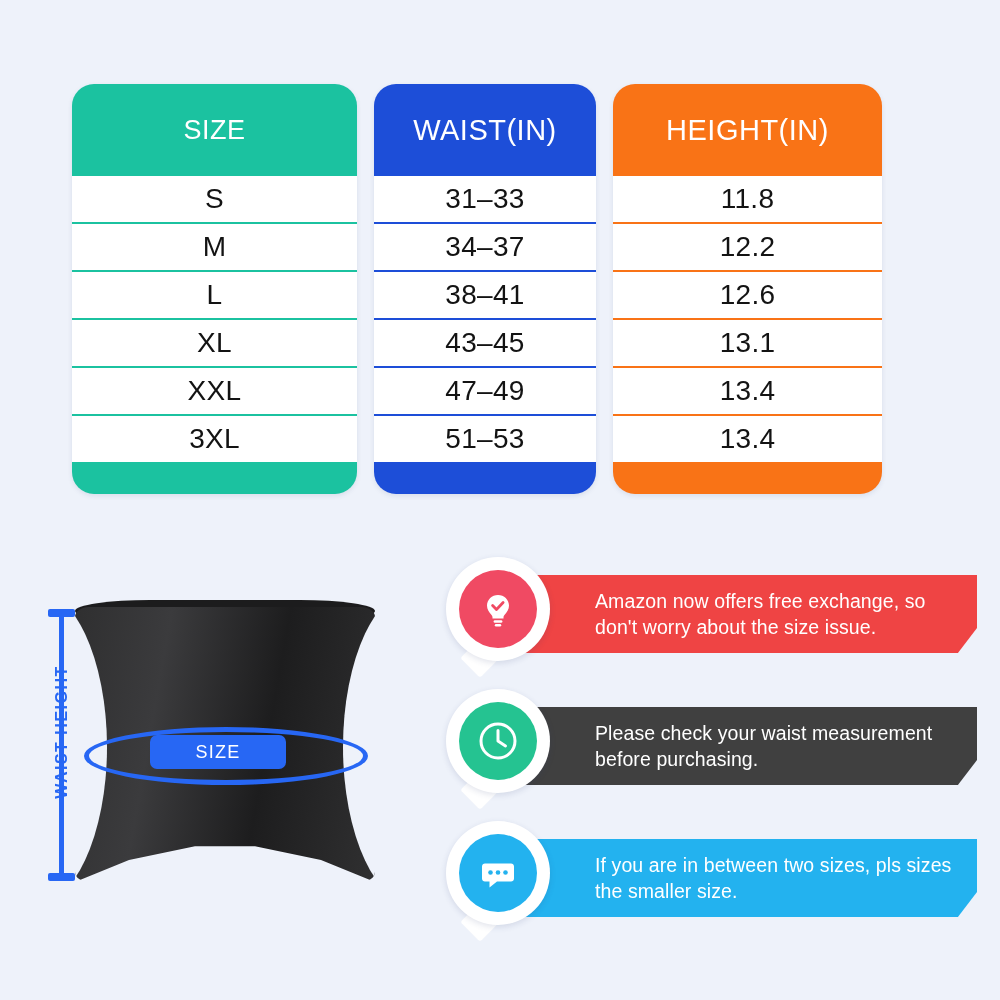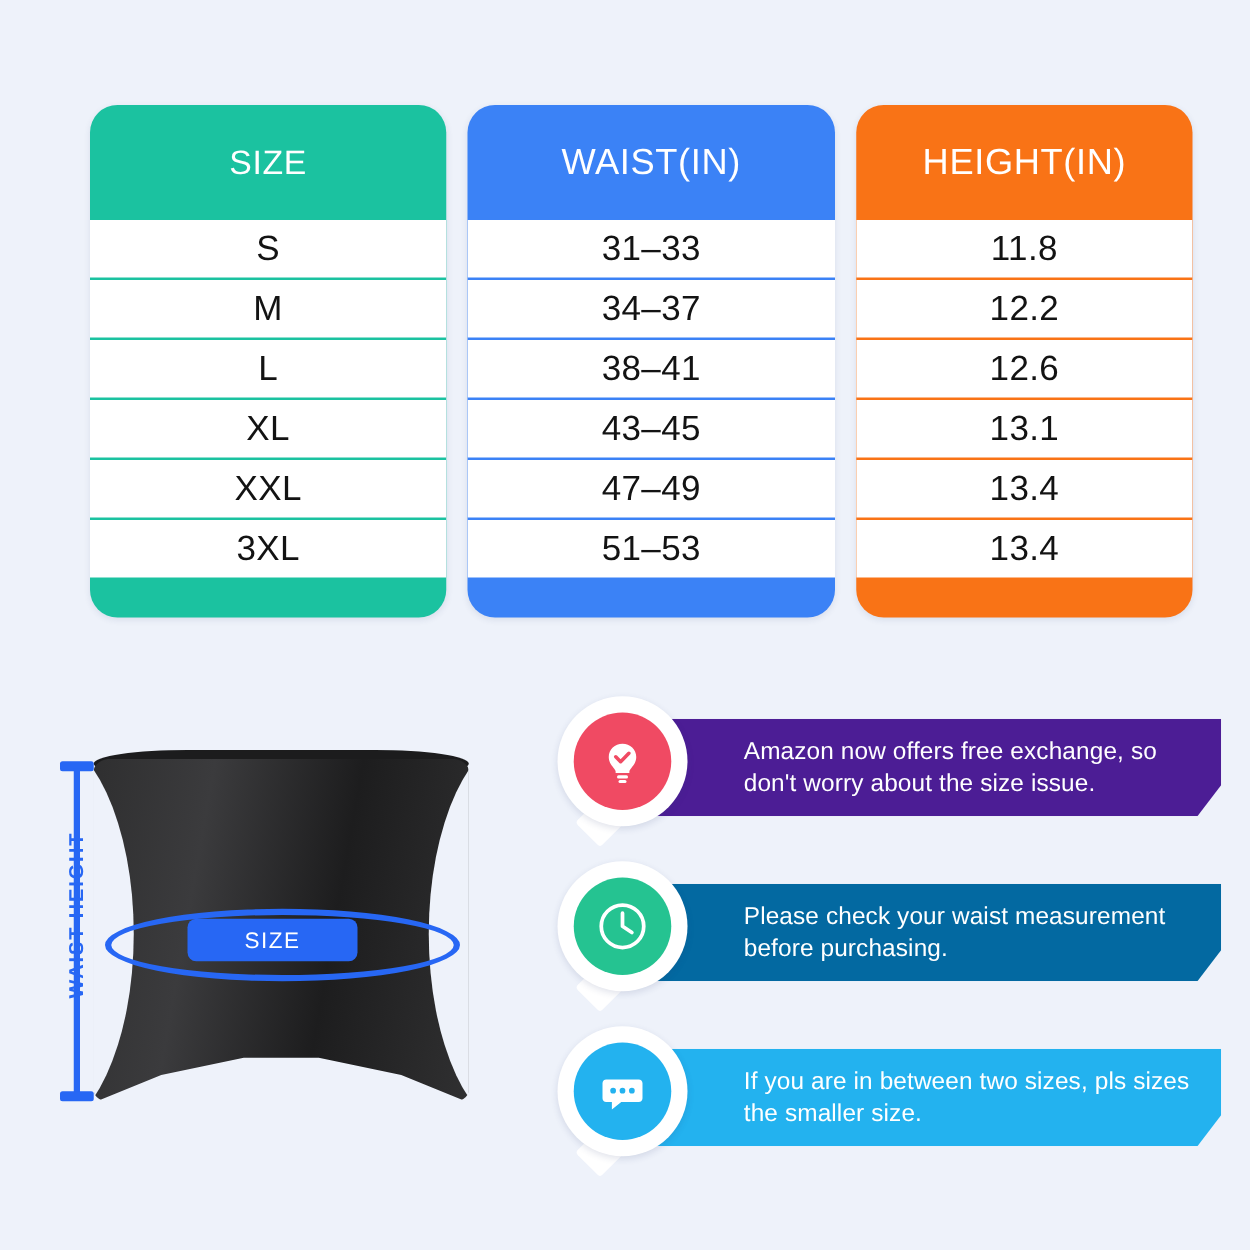--- a/index.html
+++ b/index.html
@@ -25,21 +25,21 @@
     gap: 17px;
   }
   .chart-col {
     flex: 0 0 auto;
     border-radius: 22px;
     overflow: hidden;
     position: relative;
     box-shadow: 0 2px 5px rgba(40,60,110,0.10);
   }
   .chart-col.col-size   { width: 285px; background: #1bc2a0; }
-  .chart-col.col-waist  { width: 294px; background: #3b82f6; }
+  .chart-col.col-waist  { width: 222px; background: #1d4ed8; }
   .chart-col.col-height { width: 269px; background: #f97316; }
 
   .col-head {
     height: 92px;
     display: flex;
     align-items: center;
     justify-content: center;
     color: #ffffff;
     font-size: 29px;
     letter-spacing: 0.5px;
@@ -192,22 +192,22 @@
     position: absolute;
     left: 68px;
     top: 20px;
     width: 477px;
     height: 78px;
     clip-path: polygon(0 0, 100% 0, 100% 68%, 96% 100%, 0 100%);
     -webkit-clip-path: polygon(0 0, 100% 0, 100% 68%, 96% 100%, 0 100%);
     display: flex;
     align-items: center;
   }
-  .note-1 .note-banner { background: #4c1d95; }
-  .note-2 .note-banner { background: #0369a1; }
+  .note-1 .note-banner { background: #ef4444; }
+  .note-2 .note-banner { background: #404040; }
   .note-3 .note-banner { background: #23b2ef; }
 
   .note-text {
     margin-left: 95px;
     margin-right: 14px;
     color: #ffffff;
     font-size: 19.5px;
     line-height: 26px;
     letter-spacing: 0.1px;
   }

